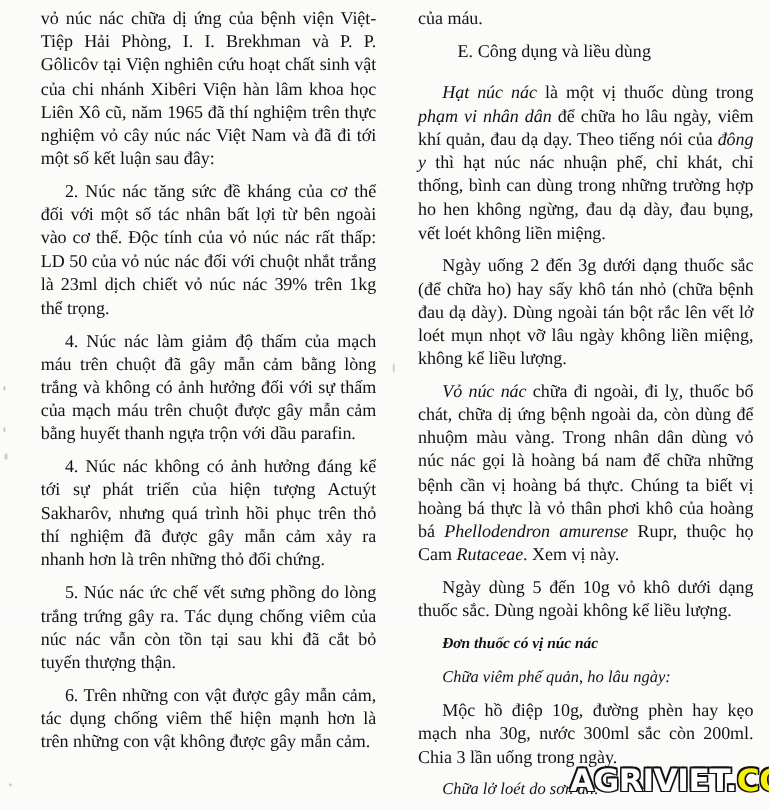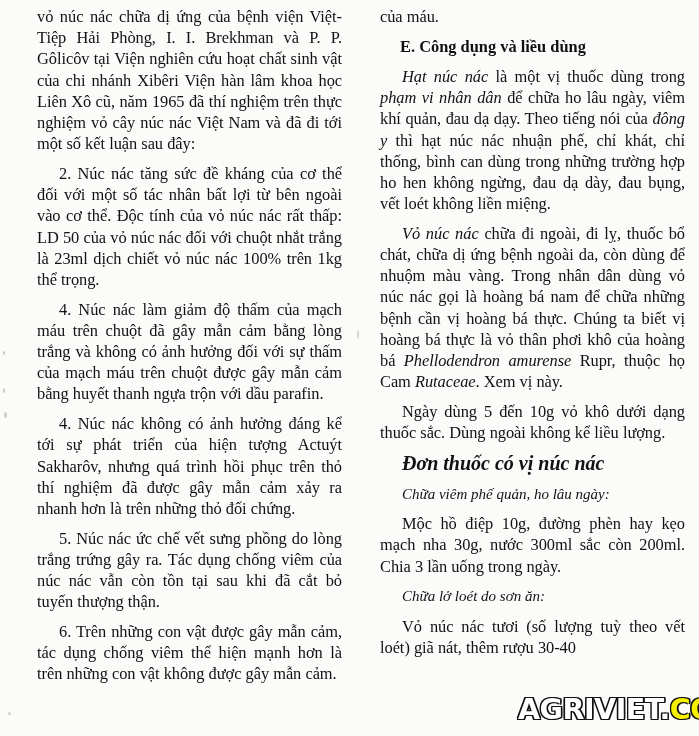--- a/index.html
+++ b/index.html
@@ -63,33 +63,33 @@
 
   p.indent {
     text-indent: 22px;
   }
 
   p.gap {
     margin-top: 8.5px;
   }
 
   .heading {
-    margin: 0;
+    margin: 16px;
     margin-top: 9px;
     font-size: 16.4px;
     line-height: 21.2px;
-    font-weight: bold;
+    font-weight: normal;
     text-align: left;
     text-indent: 20px;
   }
 
   .subhead-bi {
     margin: 0;
     margin-top: 10px;
-    font-size: 20px;
+    font-size: 14px;
     line-height: 21.2px;
     font-weight: bold;
     font-style: italic;
     text-align: left;
     text-indent: 22px;
   }
 
   .subhead-i {
     margin: 0;
     margin-top: 9px;
@@ -145,21 +145,21 @@
 
 <div id="page">
 
   <div class="columns">
 
     <div class="col col-left">
 
       <p class="para">vỏ núc nác chữa dị ứng của bệnh viện Việt-Tiệp Hải Phòng, I. I. Brekhman và P. P. Gôlicôv tại Viện nghiên cứu hoạt chất sinh vật của chi nhánh Xibêri Viện hàn lâm khoa học Liên Xô cũ, năm 1965 đã thí nghiệm trên thực nghiệm vỏ cây núc nác Việt Nam và đã đi tới một số kết luận sau đây:</p>
 
 
-      <p class="para indent gap">2. Núc nác tăng sức đề kháng của cơ thể đối với một số tác nhân bất lợi từ bên ngoài vào cơ thể. Độc tính của vỏ núc nác rất thấp: LD 50 của vỏ núc nác đối với chuột nhắt trắng là 23ml dịch chiết vỏ núc nác 100% trên 1kg thể trọng.</p>
+      <p class="para indent gap">2. Núc nác tăng sức đề kháng của cơ thể đối với một số tác nhân bất lợi từ bên ngoài vào cơ thể. Độc tính của vỏ núc nác rất thấp: LD 50 của vỏ núc nác đối với chuột nhắt trắng là 23ml dịch chiết vỏ núc nác 39% trên 1kg thể trọng.</p>
 
       <p class="para indent gap">4. Núc nác làm giảm độ thấm của mạch máu trên chuột đã gây mẫn cảm bằng lòng trắng và không có ảnh hưởng đối với sự thấm của mạch máu trên chuột được gây mẫn cảm bằng huyết thanh ngựa trộn với dầu parafin.</p>
 
       <p class="para indent gap">4. Núc nác không có ảnh hưởng đáng kể tới sự phát triển của hiện tượng Actuýt Sakharôv, nhưng quá trình hồi phục trên thỏ thí nghiệm đã được gây mẫn cảm xảy ra nhanh hơn là trên những thỏ đối chứng.</p>
 
       <p class="para indent gap">5. Núc nác ức chế vết sưng phồng do lòng trắng trứng gây ra. Tác dụng chống viêm của núc nác vẫn còn tồn tại sau khi đã cắt bỏ tuyến thượng thận.</p>
 
       <p class="para indent gap">6. Trên những con vật được gây mẫn cảm, tác dụng chống viêm thể hiện mạnh hơn là trên những con vật không được gây mẫn cảm.</p>
 
     </div>
@@ -167,20 +167,21 @@
     <div class="col col-right">
 
       <p class="para">của máu.</p>
 
       <p class="heading">E. Công dụng và liều dùng</p>
 
       <p class="para indent gap">
         <span class="it">Hạt núc nác</span><span> là một vị thuốc dùng trong </span><span class="it">phạm vi nhân dân</span><span> để chữa ho lâu ngày, viêm khí quản, đau dạ dạy. Theo tiếng nói của </span><span class="it">đông y</span><span> thì hạt núc nác nhuận phế, chỉ khát, chỉ thống, bình can dùng trong những trường hợp ho hen không ngừng, đau dạ dày, đau bụng, vết loét không liền miệng.</span>
       </p>
 
+      <p class="para indent gap">Ngày uống 2 đến 3g dưới dạng thuốc sắc (để chữa ho) hay sấy khô tán nhỏ (chữa bệnh đau dạ dày). Dùng ngoài tán bột rắc lên vết lở loét mụn nhọt vỡ lâu ngày không liền miệng, không kể liều lượng.</p>
 
       <p class="para indent gap">
         <span class="it">Vỏ núc nác</span><span> chữa đi ngoài, đi lỵ, thuốc bổ chát, chữa dị ứng bệnh ngoài da, còn dùng để nhuộm màu vàng. Trong nhân dân dùng vỏ núc nác gọi là hoàng bá nam để chữa những bệnh cần vị hoàng bá thực. Chúng ta biết vị hoàng bá thực là vỏ thân phơi khô của hoàng bá </span><span class="it">Phellodendron amurense</span><span> Rupr, thuộc họ Cam </span><span class="it">Rutaceae</span><span>. Xem vị này.</span>
       </p>
 
       <p class="para indent gap">Ngày dùng 5 đến 10g vỏ khô dưới dạng thuốc sắc. Dùng ngoài không kể liều lượng.</p>
 
       <p class="subhead-bi">Đơn thuốc có vị núc nác</p>
 
       <p class="subhead-i">Chữa viêm phế quản, ho lâu ngày:</p>

